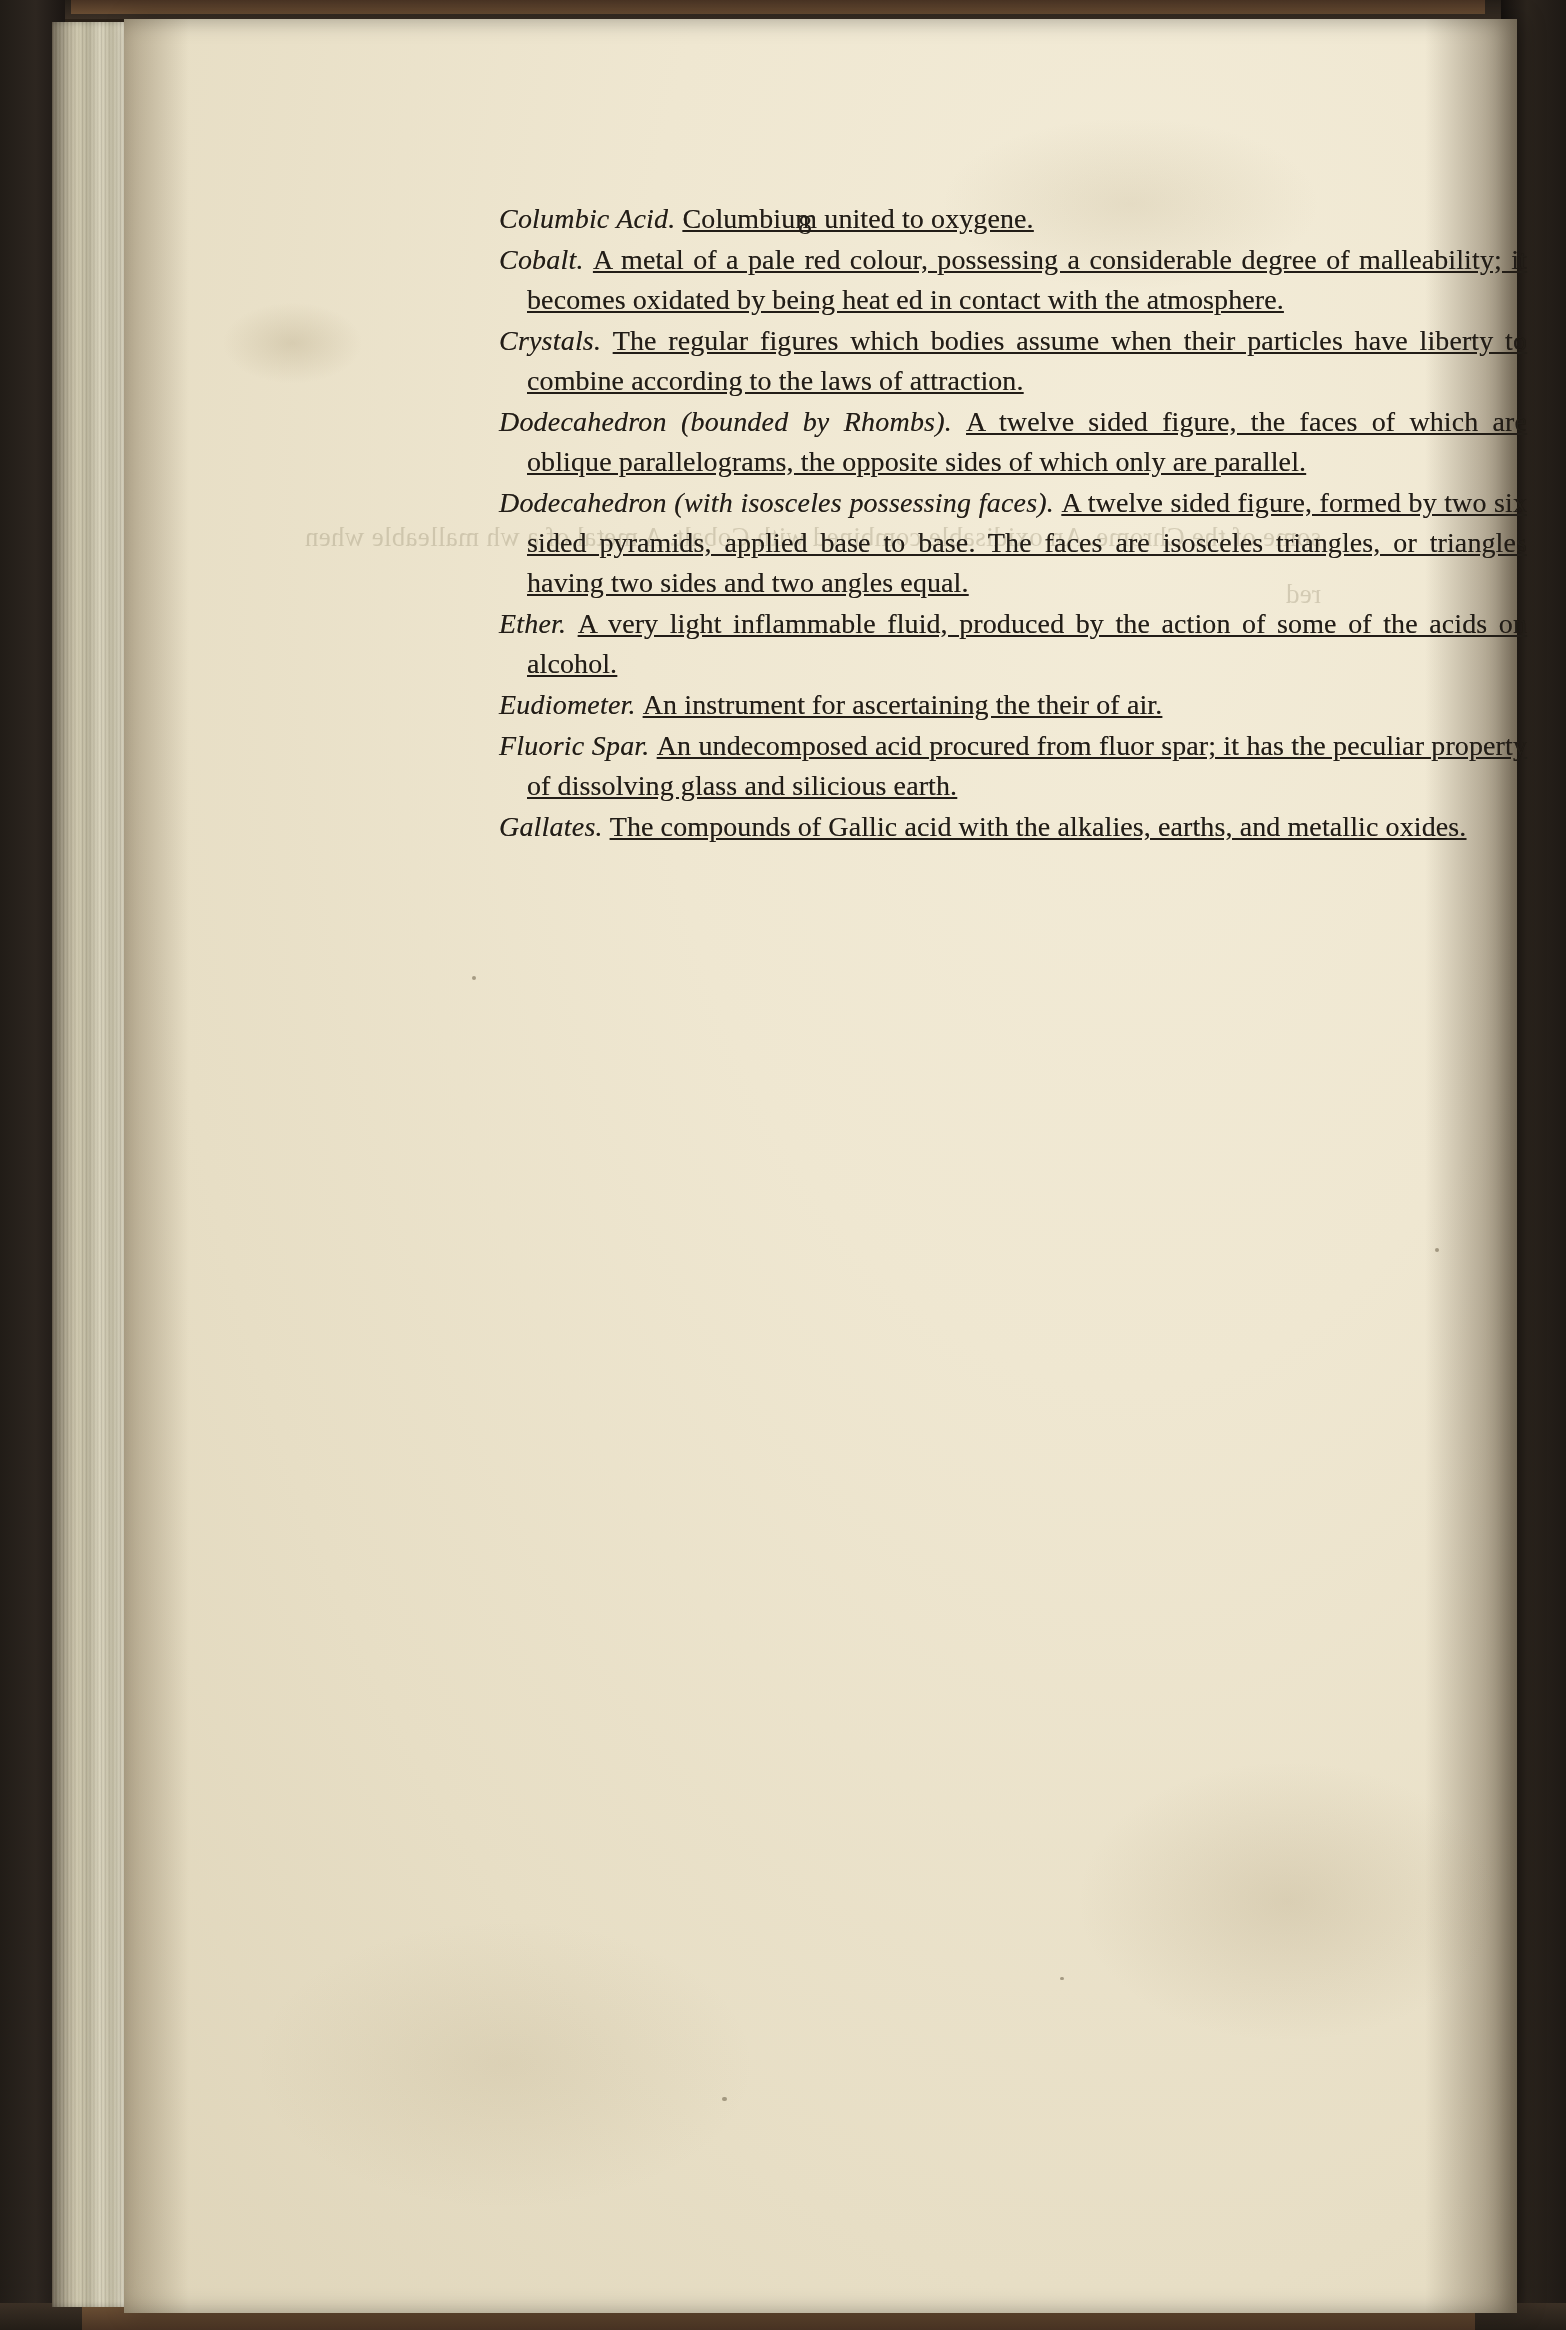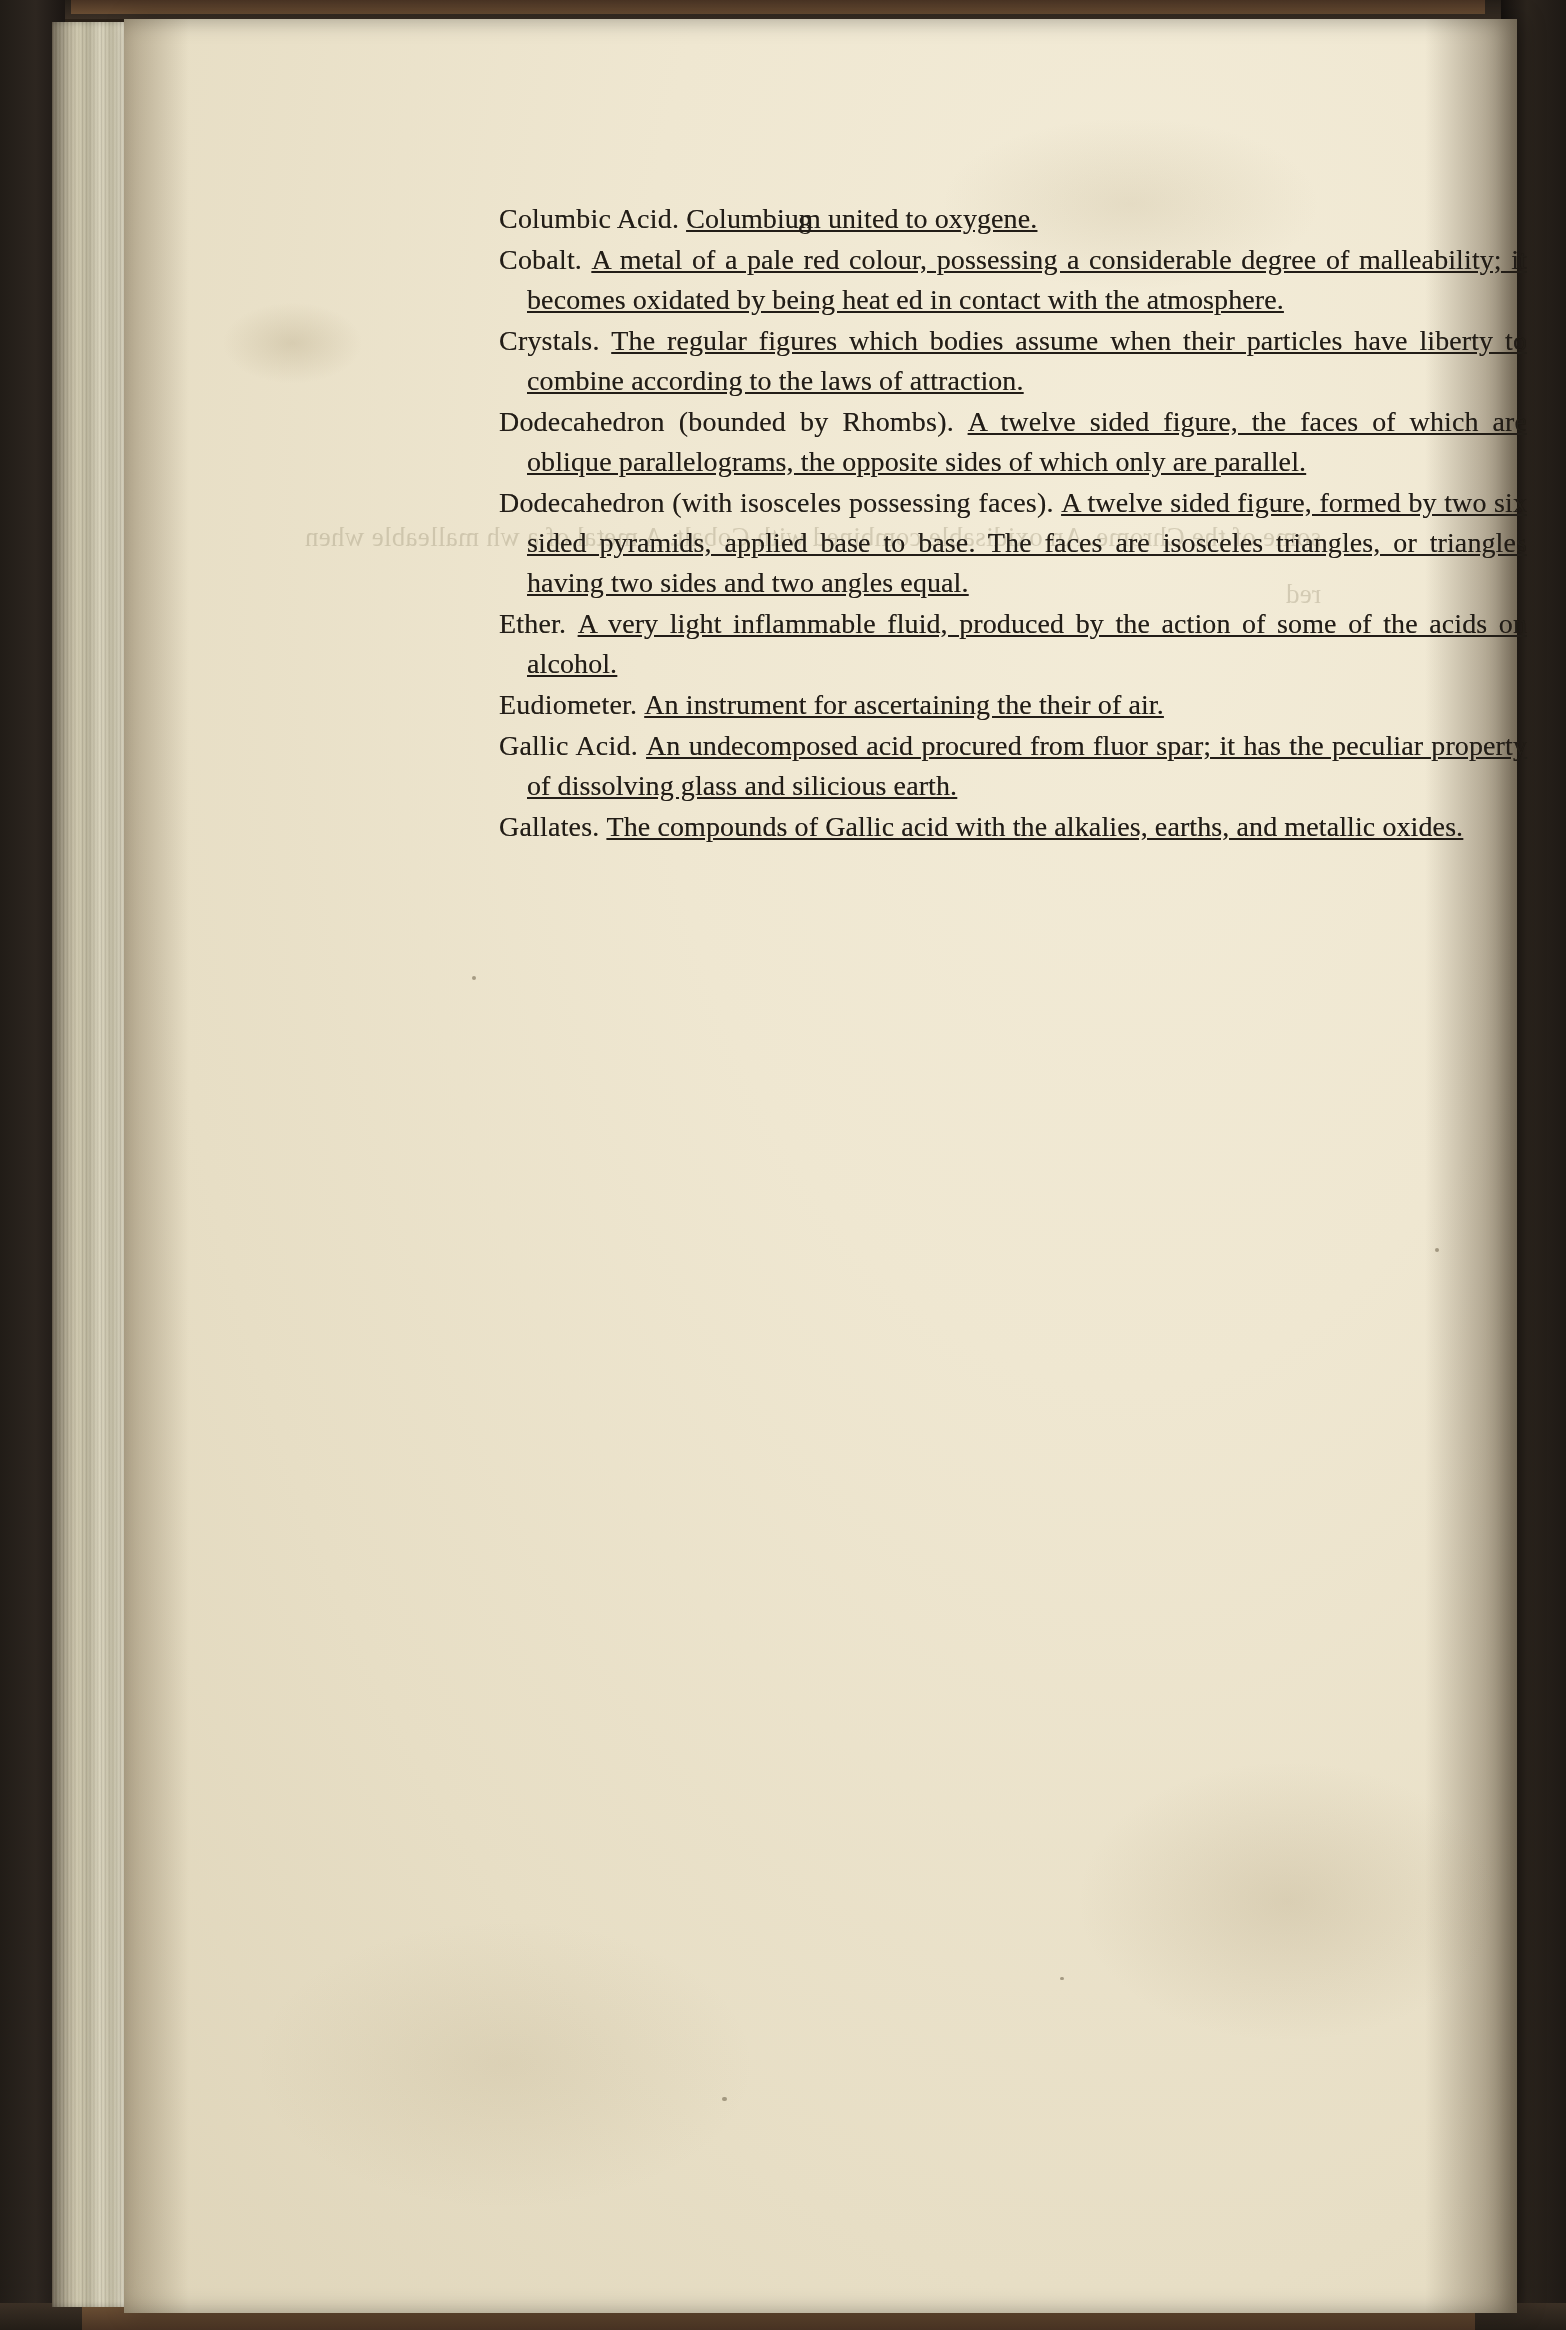--- a/index.html
+++ b/index.html
@@ -174,20 +174,21 @@
     font-size: 28px;
     line-height: 40px;
     margin: 0 0 1.1px 0;
     text-indent: -28px;
     padding-left: 28px;
     text-align: justify;
     color: #221d17;
     text-rendering: optimizeLegibility;
   }
   .hdw {
+    font-style: italic;
     letter-spacing: 0.2px;
   }
   .entry .body { letter-spacing: 0.1px; text-decoration: underline; }
 
   
   #typeblock { text-shadow: 0 0 0.4px rgba(25,20,14,.55); }
 
   
   .speck {
     position: absolute;
@@ -260,21 +261,21 @@
         <span class="body">A very light inflammable fluid, produced by the action of some of the acids on alcohol.</span>
       </p>
 
       <p class="entry">
         <span class="hdw">Eudiometer.</span>
         <span class="body">An instrument for ascertaining the their of air.</span>
       </p>
 
 
       <p class="entry">
-        <span class="hdw">Gallic Acid.</span>
+        <span class="hdw">Fluoric Spar.</span>
         <span class="body">An undecomposed acid procured from fluor spar; it has the peculiar property of dissolving glass and silicious earth.</span>
       </p>
 
       <p class="entry">
         <span class="hdw">Gallates.</span>
         <span class="body">The compounds of Gallic acid with the alkalies, earths, and metallic oxides.</span>
       </p>
 
     </div>
   </div>

